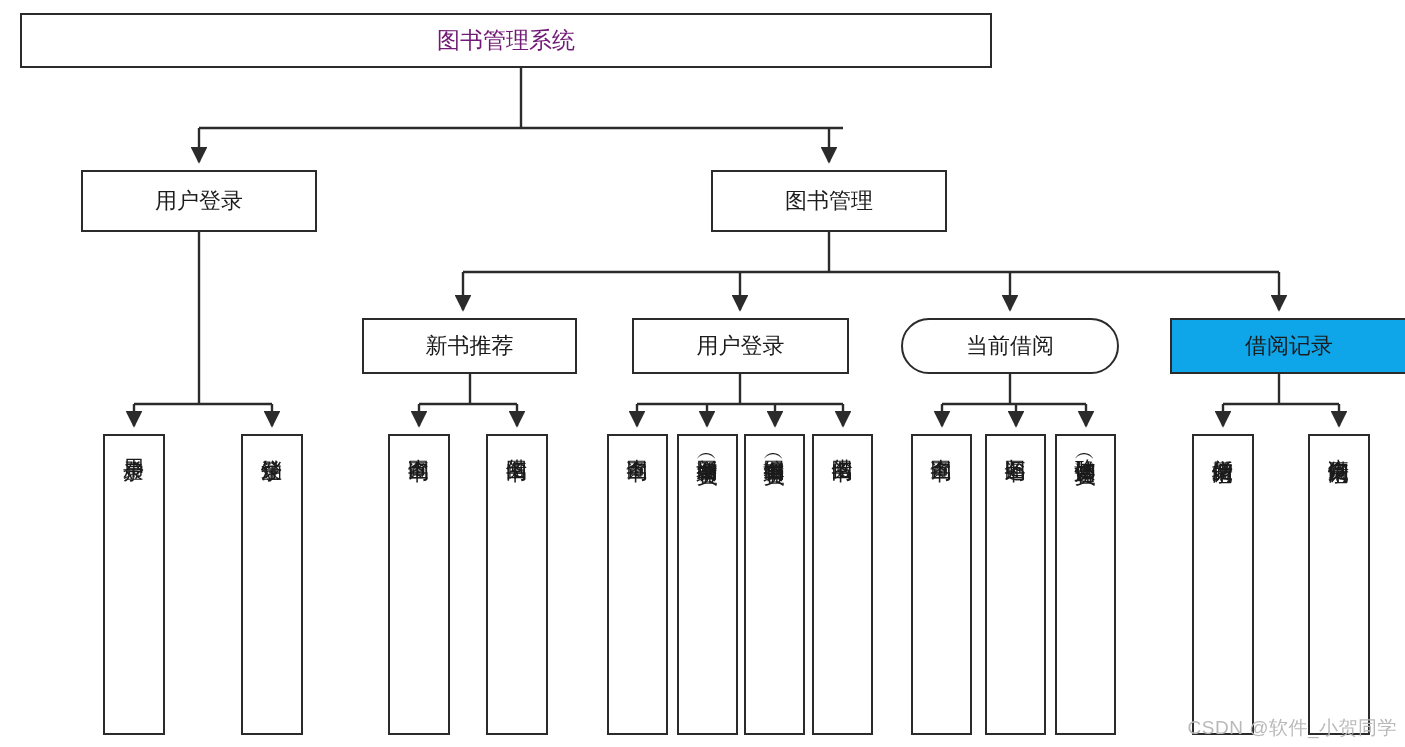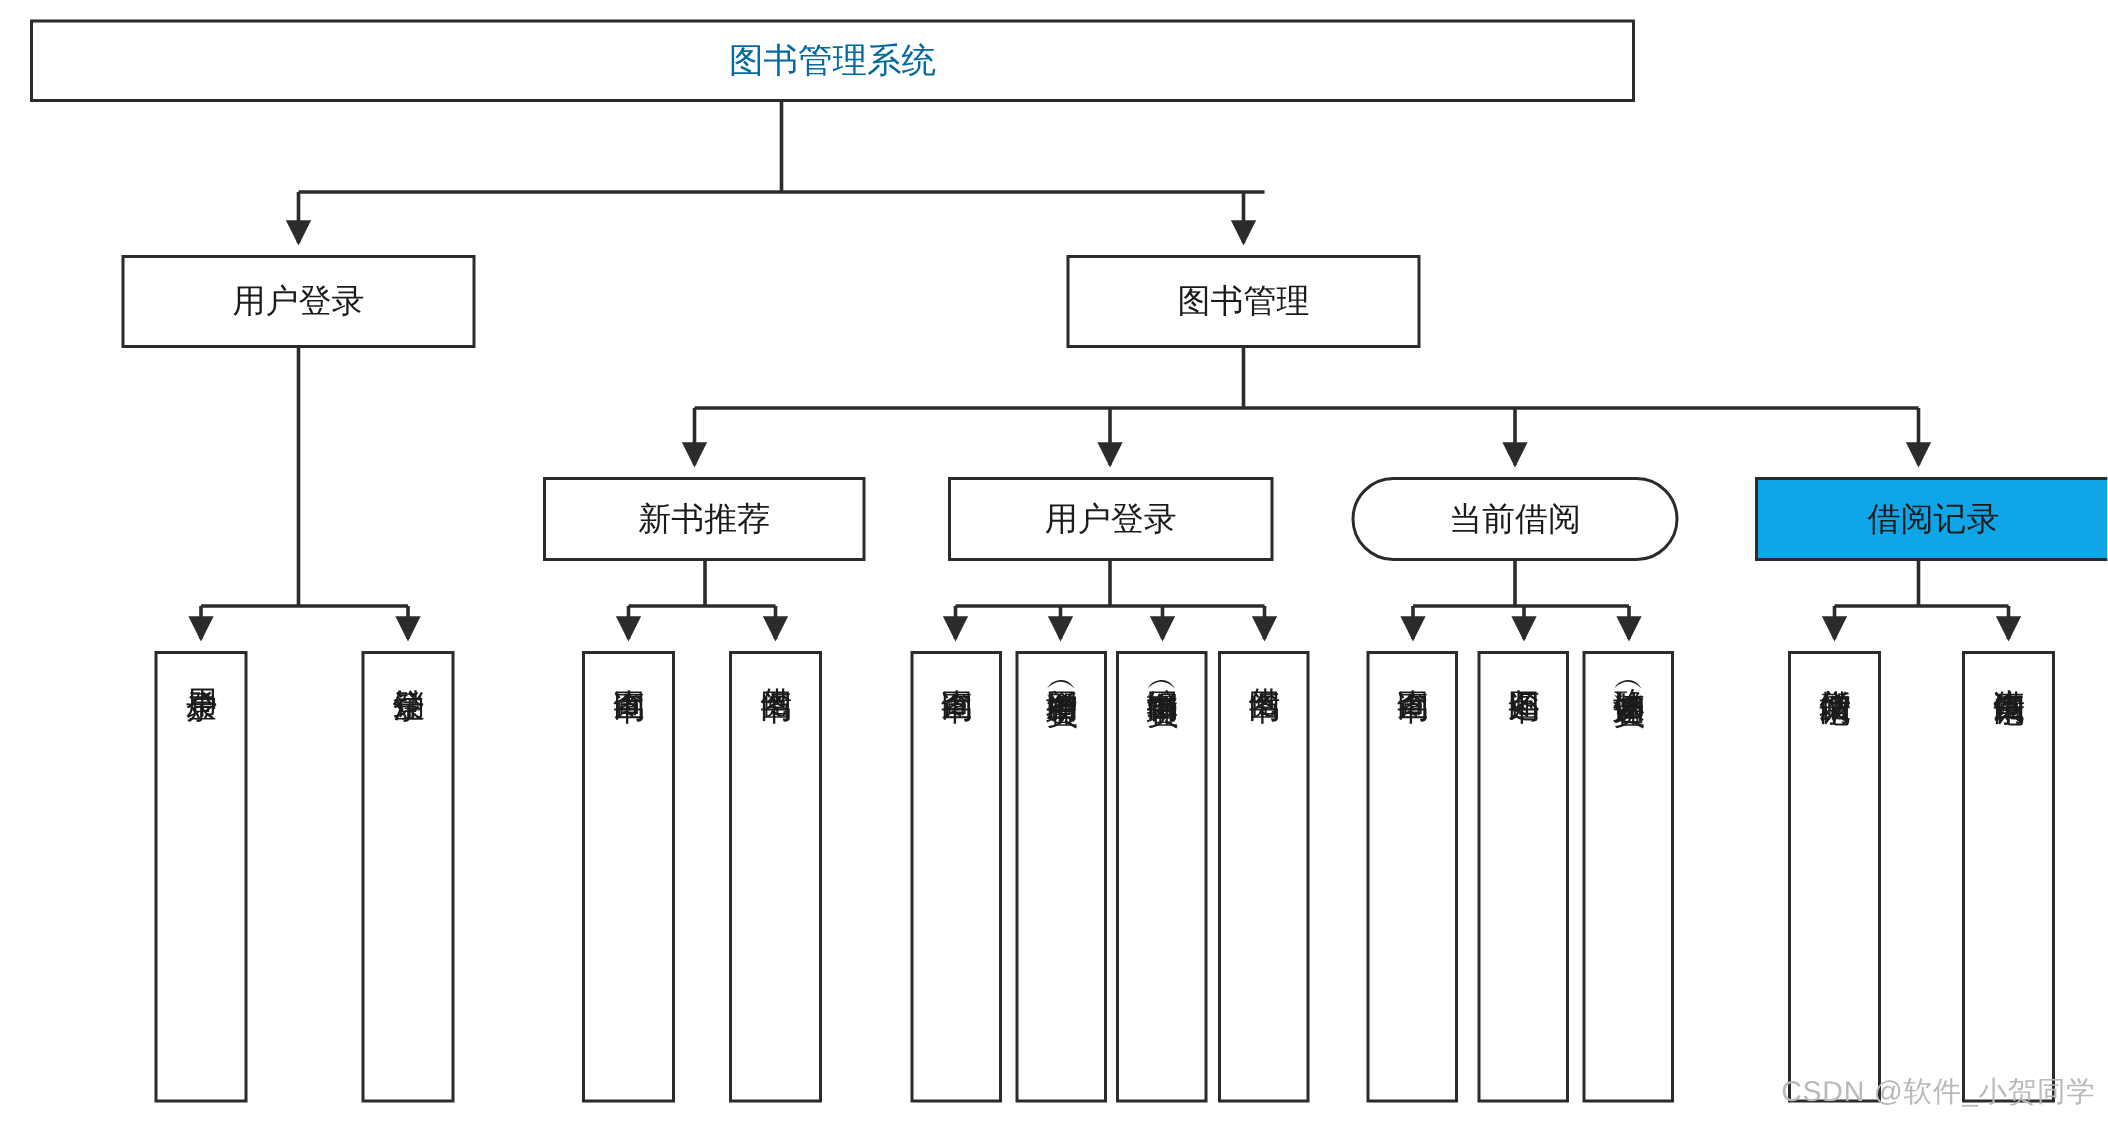--- a/index.html
+++ b/index.html
@@ -115,21 +115,21 @@
       <path d="M 1016 404 L 1016 426" marker-end="url(#arrow)"></path>
       <path d="M 1086 404 L 1086 426" marker-end="url(#arrow)"></path>
 
       <path d="M 1279 374 L 1279 404"></path>
       <path d="M 1223 404 L 1339 404"></path>
       <path d="M 1223 404 L 1223 426" marker-end="url(#arrow)"></path>
       <path d="M 1339 404 L 1339 426" marker-end="url(#arrow)"></path>
     </g>
   </svg>
 
-  <div class="node node-root" style="left: 20px; top: 13px; width: 1070px; height: 55px; border-color: rgb(43, 43, 43); background: rgb(255, 255, 255); color: #0369a1;">
+  <div class="node node-root" style="left: 20px; top: 13px; width: 972px; height: 55px; border-color: rgb(43, 43, 43); background: rgb(255, 255, 255); color: #701a75;">
     <span class="lbl">图书管理系统</span>
   </div>
 
   <div class="node node-l1" style="left: 81px; top: 170px; width: 236px; height: 62px; border-color: rgb(43, 43, 43); background: rgb(255, 255, 255); color: rgb(27, 27, 27);">
     <span class="lbl">用户登录</span>
   </div>
   <div class="node node-l1" style="left: 711px; top: 170px; width: 236px; height: 62px; border-color: rgb(43, 43, 43); background: rgb(255, 255, 255); color: rgb(27, 27, 27);">
     <span class="lbl">图书管理</span>
   </div>
 

